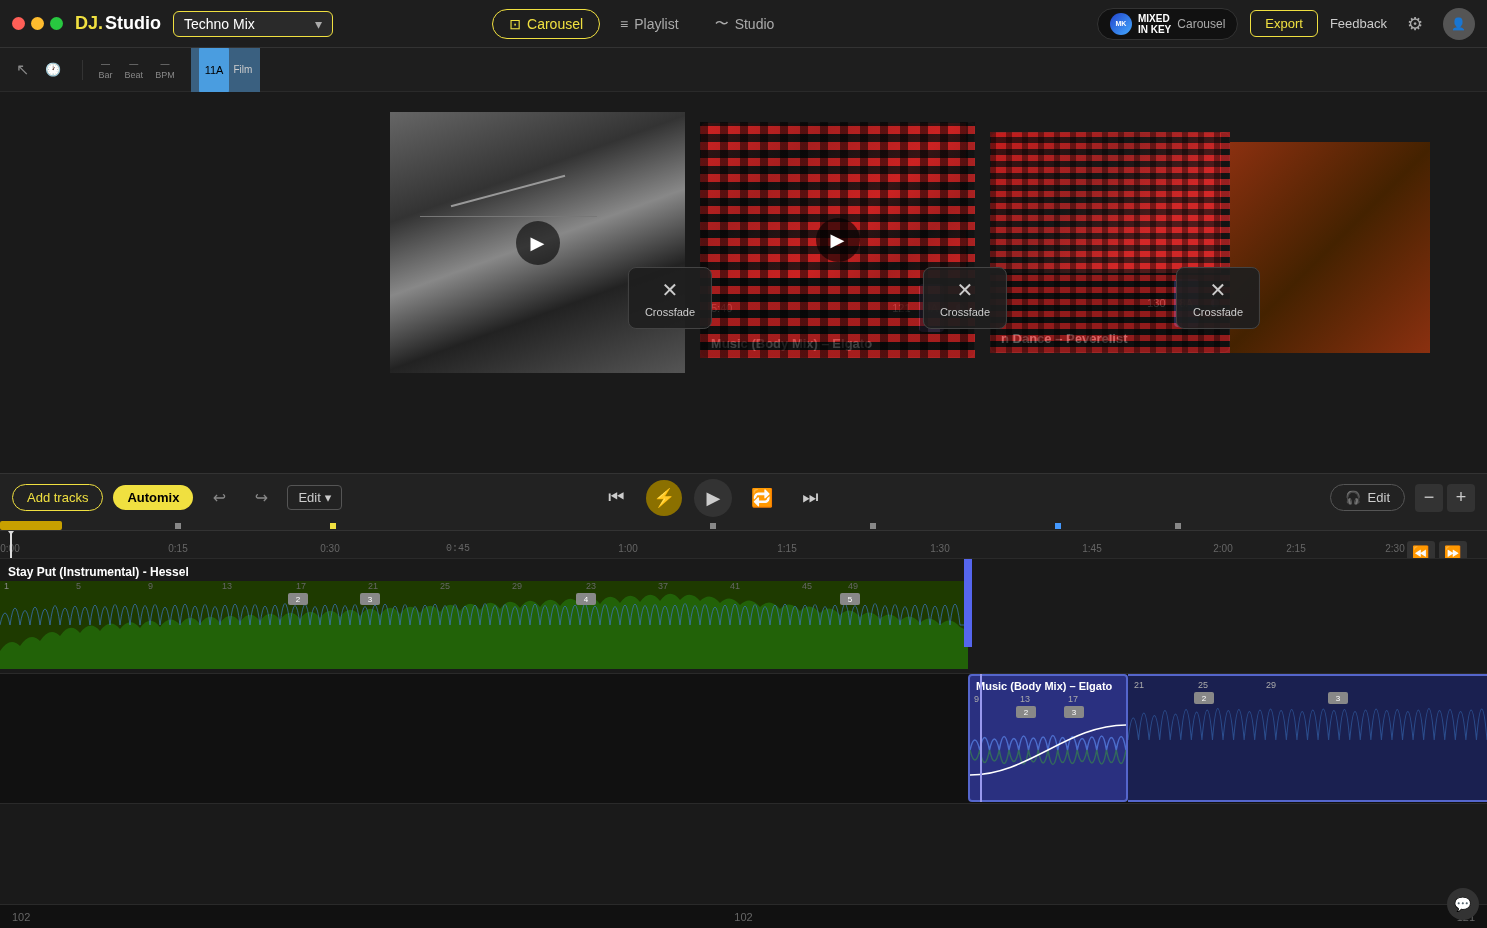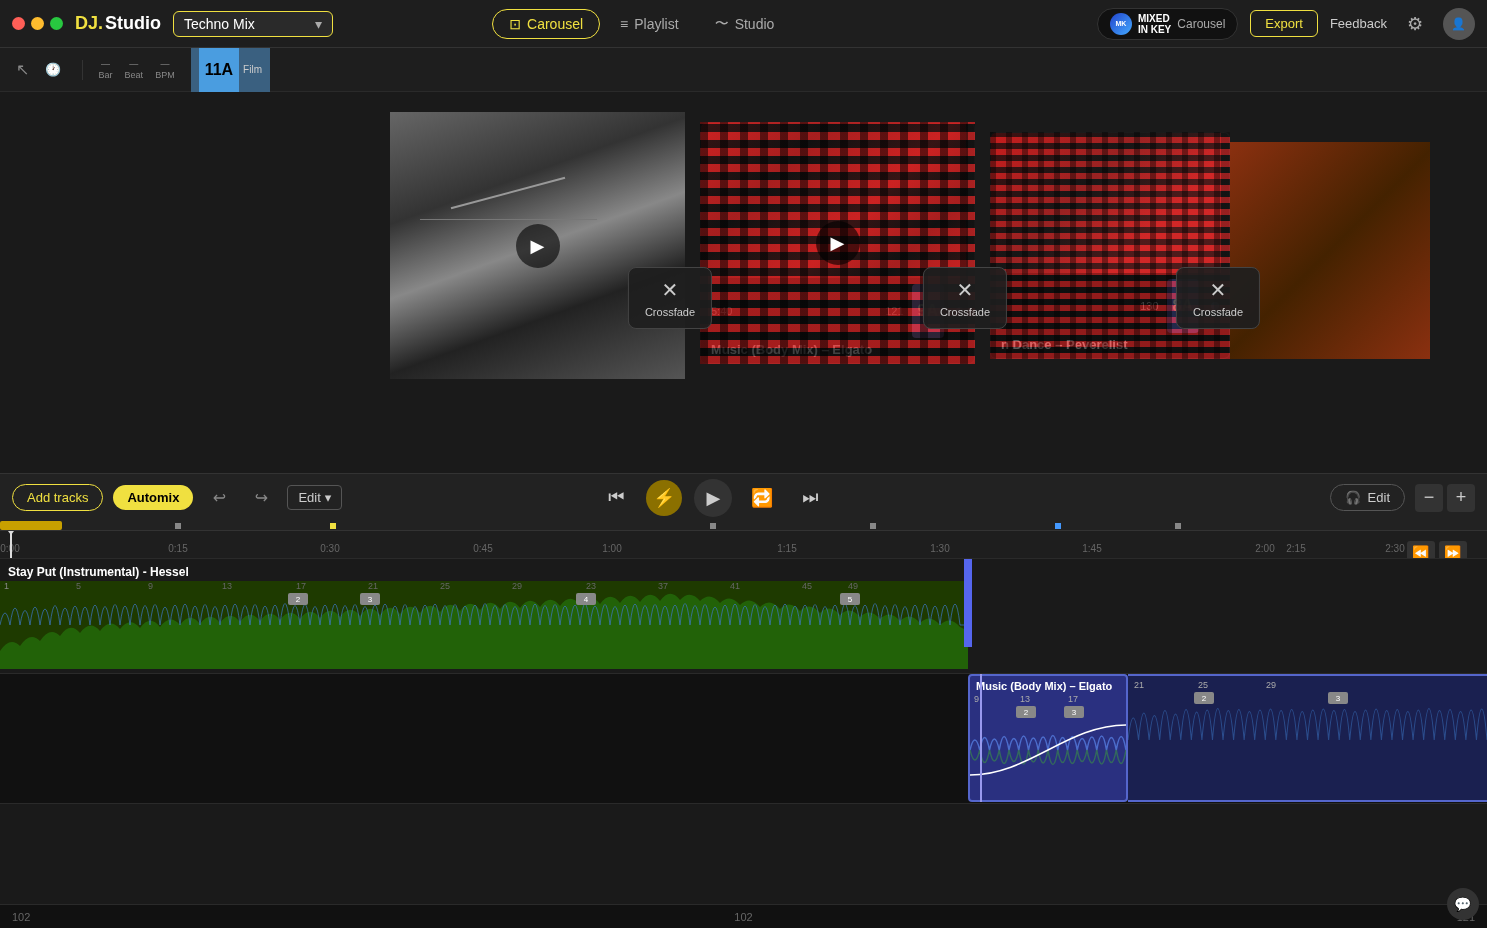--- a/index.html
+++ b/index.html
@@ -180,22 +180,22 @@
       align-items: center;
       font-size: 9px;
       color: #888;
       gap: 1px;
     }
     .key-badge {
       background: #4a9de0;
       color: #000;
       border-radius: 4px;
       padding: 18px 6px;
-      font-size: 16px;
-      font-weight: bold;
+      font-size: 11px;
+      font-weight: normal;
     }
 
     
     .carousel-area {
       background: #1a1a1a;
       height: 380px;
       position: relative;
       overflow: hidden;
       display: flex;
       align-items: center;
@@ -803,26 +803,26 @@
       <div style="position:absolute;top:2px;left:870px;width:6px;height:6px;background:#888;border-radius:50;"></div>
       <div style="position:absolute;top:2px;left:1055px;width:6px;height:6px;background:#4499ff;border-radius:50;"></div>
       <div style="position:absolute;top:2px;left:1175px;width:6px;height:6px;background:#888;border-radius:50;"></div>
     </div>
 
     <div class="time-ruler">
       <div class="playhead"></div>
       <span class="time-mark" style="left:10px;">0:00</span>
       <span class="time-mark" style="left:178px;">0:15</span>
       <span class="time-mark" style="left:330px;">0:30</span>
-      <span class="time-mark" style="left:483px;">0:45</span>
-      <span class="time-mark" style="left:612px;">1:00</span>
+      <span class="time-mark" style="left:458px;font-family:Liberation Mono, monospace;">0:45</span>
+      <span class="time-mark" style="left:628px;">1:00</span>
       <span class="time-mark" style="left:787px;">1:15</span>
       <span class="time-mark" style="left:940px;">1:30</span>
       <span class="time-mark" style="left:1092px;">1:45</span>
-      <span class="time-mark" style="left:1265px;">2:00</span>
+      <span class="time-mark" style="left:1223px;">2:00</span>
       <span class="time-mark" style="left:1296px;">2:15</span>
       <span class="time-mark" style="left:1395px;">2:30</span>
       <span class="time-mark" style="left:1450px;">2:45</span>
 
       <div class="timeline-nav">
         <button class="timeline-nav-btn">⏪</button>
         <button class="timeline-nav-btn">⏩</button>
       </div>
     </div>
 

